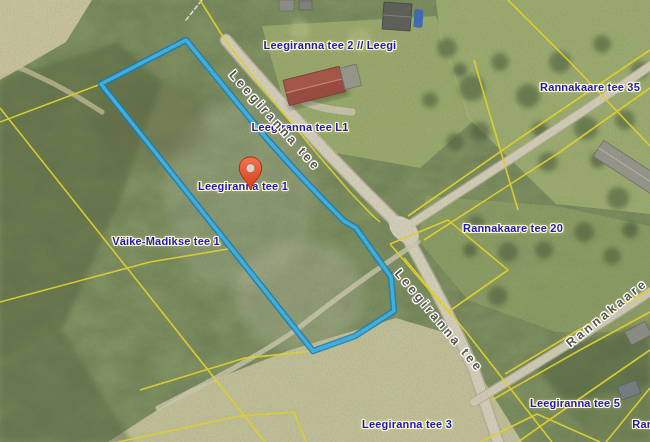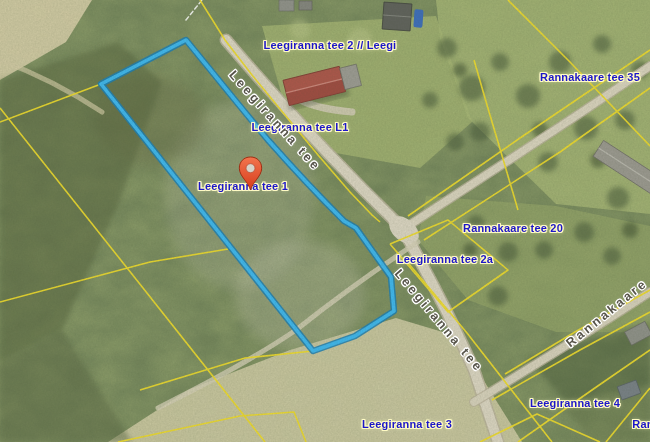--- a/index.html
+++ b/index.html
@@ -173,26 +173,26 @@
     <g fill="none" stroke-linejoin="round">
       <path class="sel-out" d="M186,40 L101,84 L313,351 L355,336 L394,311 L391,277 L356,228 L344,221 C316,193 291,166 268,140 C241,108 214,74 186,40 Z"></path>
       <path class="sel-in" d="M186,40 L101,84 L313,351 L355,336 L394,311 L391,277 L356,228 L344,221 C316,193 291,166 268,140 C241,108 214,74 186,40 Z"></path>
     </g>
 
     <rect width="650" height="442" filter="url(#grain)" opacity="0.18"></rect>
   </svg>
 
   <div id="labels-layer">
       <div class="plabel" style="left: 330px; top: 45px;">Leegiranna tee 2 // Leegi</div>
-      <div class="plabel" style="left: 590px; top: 77px;">Rannakaare tee 35</div>
+      <div class="plabel" style="left: 590px; top: 87px;">Rannakaare tee 35</div>
       <div class="plabel" style="left: 285px; top: 127px; padding-left: 30px;">Leegiranna tee L1</div>
       <div class="plabel" style="left: 243px; top: 186px;">Leegiranna tee 1</div>
+      <div class="plabel" style="left: 166px; top: 241px;">Väike-Madikse tee 1</div>
       <div class="plabel" style="left: 513px; top: 228px;">Rannakaare tee 20</div>
-      <div class="plabel" style="left: 445px; top: 259px;">Leegiranna tee 2a</div>
-      <div class="plabel" style="left: 575px; top: 403px;">Leegiranna tee 4</div>
+      <div class="plabel" style="left: 575px; top: 403px;">Leegiranna tee 5</div>
       <div class="plabel" style="left: 407px; top: 424px;">Leegiranna tee 3</div>
       <div class="plabel" style="left: 643px; top: 424px;">Ran</div>
       <div class="rlabel" style="left: 275px; top: 121px; transform: translate(-50%, -50%) rotate(48deg);">Leegiranna tee</div>
       <div class="rlabel" style="left: 439px; top: 321px; transform: translate(-50%, -50%) rotate(50deg);">Leegiranna tee</div>
       <div class="rlabel" style="left: 607px; top: 313px; transform: translate(-50%, -50%) rotate(-39deg);">Rannakaare</div>
     </div>
 
   <div id="pin" style="left: 237px; top: 156px;">
     <svg width="27" height="35" viewBox="0 0 26 36">
       <path d="M13,1 C6,1 1.5,6 1.5,12.5 C1.5,17 4,20.5 7,24.5 C9.5,27.8 12,31.5 13,35 C14,31.5 16.5,27.8 19,24.5 C22,20.5 24.5,17 24.5,12.5 C24.5,6 20,1 13,1 Z" fill="url(#ping)" stroke="#9c2c12" stroke-width="1"></path>

